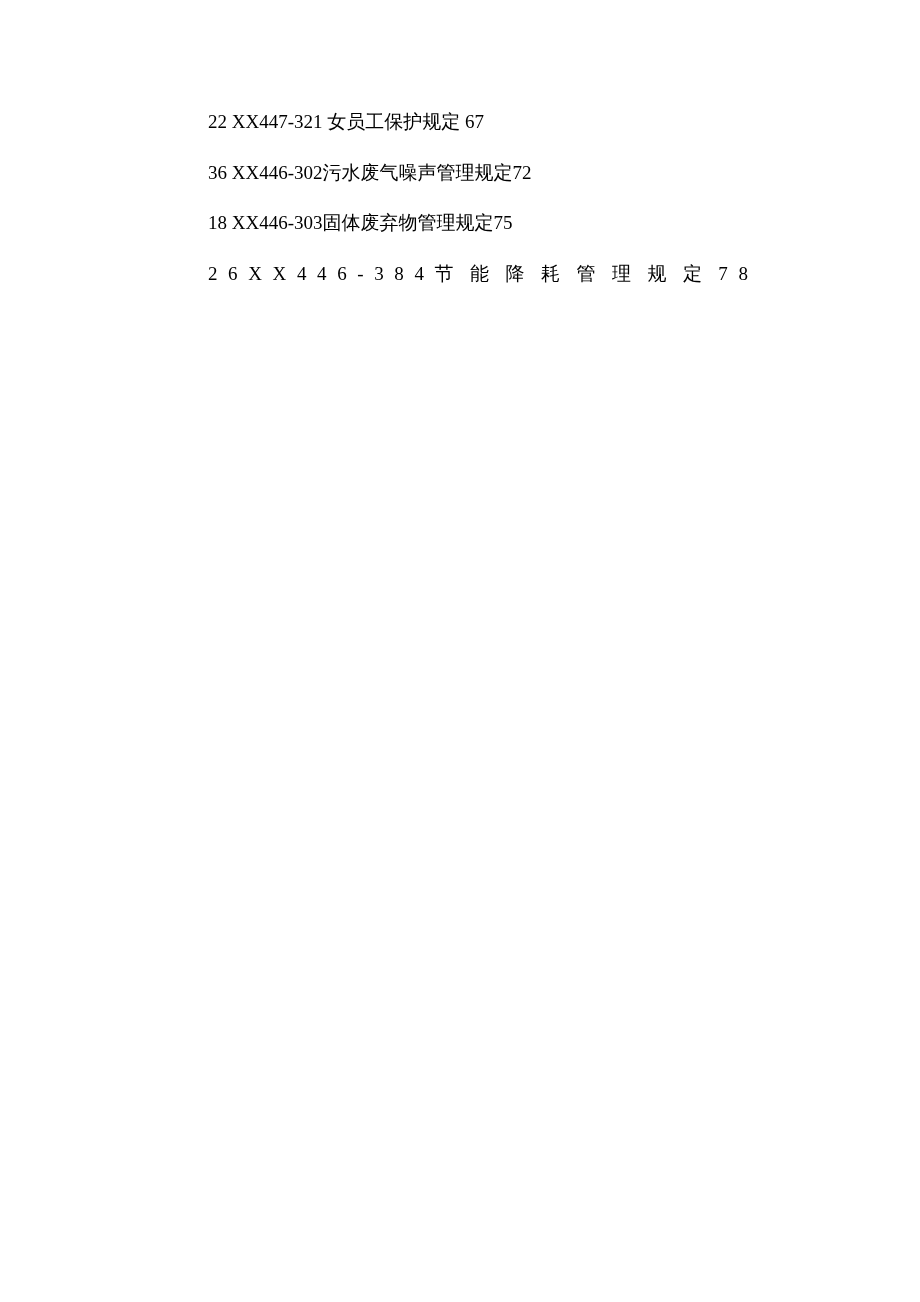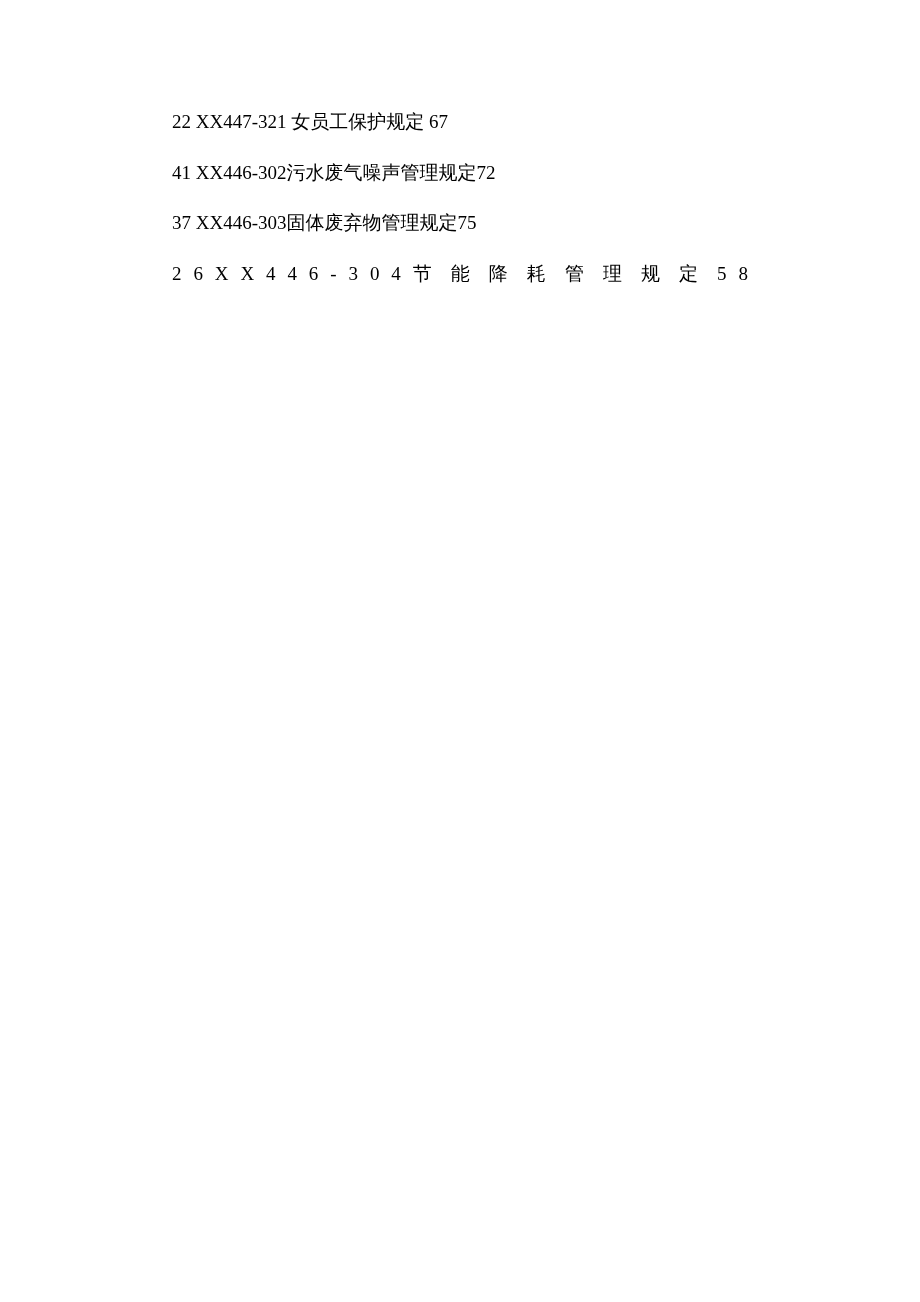--- a/index.html
+++ b/index.html
@@ -15,39 +15,40 @@
       font-size: 19px;
       color: #000000;
       padding-top: 108px;
       padding-left: 172px;
       padding-right: 172px;
     }
     .toc-line {
       line-height: 1.5;
       margin-bottom: 22px;
       white-space: nowrap;
+      margin-left: 36px;
     }
     .toc-line.last {
       text-align: justify;
       text-align-last: justify;
       white-space: normal;
     }
     .toc-line span {
       display: inline;
     }
   </style>
 </head>
 <body>
 
 <div>
   <div class="toc-line">
     <span>22 XX447-321 女员工保护规定 67</span>
   </div>
   <div class="toc-line">
-    <span>41 XX446-302污水废气噪声管理规定72</span>
+    <span>36 XX446-302污水废气噪声管理规定72</span>
   </div>
   <div class="toc-line">
-    <span>37 XX446-303固体废弃物管理规定75</span>
+    <span>18 XX446-303固体废弃物管理规定75</span>
   </div>
   <div class="toc-line last">
-    <span>2 6   X X 4 4 6 - 3 0 4   节 能 降 耗 管 理 规 定   5 8</span>
+    <span>2 6   X X 4 4 6 - 3 8 4   节 能 降 耗 管 理 规 定   7 8</span>
   </div>
 </div>
 
 </body></html>

